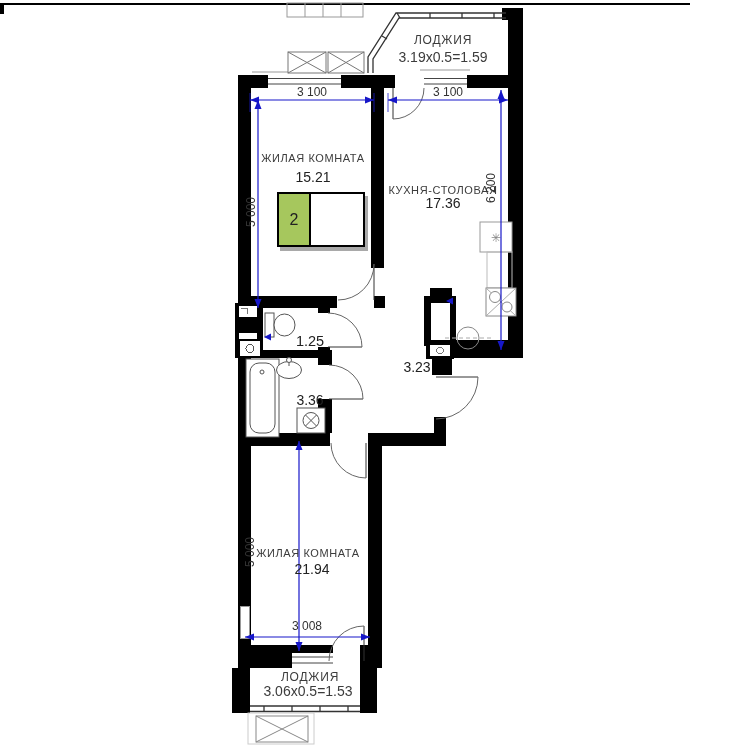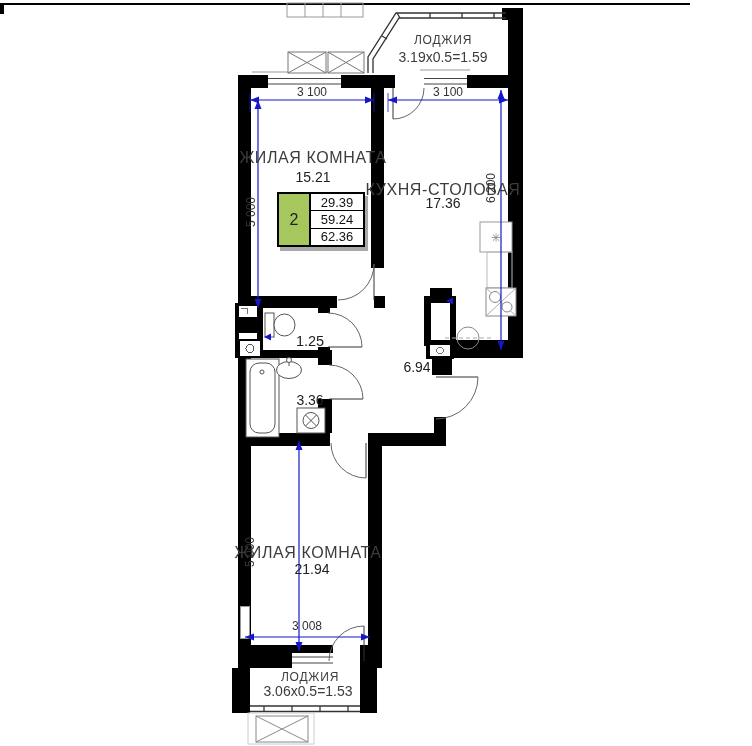--- a/index.html
+++ b/index.html
@@ -2,21 +2,21 @@
 <html><head>
 <meta charset="utf-8">
 <style>
   html,body{margin:0;padding:0;background:#fff;}
   #canvas{position:relative;width:752px;height:746px;background:#fff;overflow:hidden;
           font-family:"Liberation Sans",sans-serif;}
   svg{position:absolute;left:0;top:0;}
   .lbl{position:absolute;transform:translate(-50%,-50%);white-space:nowrap;
        color:#3a3a3a;text-align:center;}
   .lbl.rot{transform:translate(-50%,-50%) rotate(-90deg);}
-  .room-name{font-size:16px;letter-spacing:.6px;color:#3c3c3c;}
+  .room-name{font-size:11px;letter-spacing:.6px;color:#3c3c3c;}
   .room-area{font-size:14px;color:#222;}
   .small-area{font-size:14.5px;color:#222;text-align:center;}
   .loggia-name{font-size:12px;letter-spacing:.8px;color:#3c3c3c;}
   .loggia-dims{font-size:14px;color:#3c3c3c;}
   .dim-text{font-size:12px;color:#333;}
   
   .legend{position:absolute;left:277px;top:192px;width:84px;height:51px;display:flex;
           border:2px solid #000;background:#fff;box-shadow:3px 4px 0 #a9a9a9;}
   .legend-left{width:30px;border-right:2px solid #000;display:flex;align-items:center;
                justify-content:center;font-size:16px;color:#222;}
@@ -201,35 +201,30 @@
   </svg>
 
   <div class="lbl loggia-name" style="left:443px;top:40px">ЛОДЖИЯ</div>
   <div class="lbl loggia-dims" style="left:443px;top:57px">3.19x0.5=1.59</div>
   <div class="lbl room-name" style="left:313px;top:158px">ЖИЛАЯ КОМНАТА</div>
   <div class="lbl room-area" style="left:313px;top:177px">15.21</div>
   <div class="lbl room-name" style="left:443px;top:190px">КУХНЯ-СТОЛОВАЯ</div>
   <div class="lbl room-area" style="left:443px;top:203px">17.36</div>
   <div class="lbl small-area" style="left:310px;top:341px">1.25</div>
   <div class="lbl room-area" style="left:310px;top:400px">3.36</div>
-  <div class="lbl room-area" style="left:417px;top:367px">6.94</div>
+  <div class="lbl room-area" style="left:417px;top:367px">3.23</div>
   <div class="lbl room-name" style="left:308px;top:553px">ЖИЛАЯ КОМНАТА</div>
   <div class="lbl room-area" style="left:312px;top:569px">21.94</div>
   <div class="lbl loggia-name" style="left:310px;top:677px">ЛОДЖИЯ</div>
   <div class="lbl loggia-dims" style="left:308px;top:691px">3.06x0.5=1.53</div>
 
   <div class="lbl dim-text" style="left:312px;top:92px">3 100</div>
   <div class="lbl dim-text" style="left:448px;top:92px">3 100</div>
   <div class="lbl dim-text rot" style="left:251px;top:212px">5 000</div>
   <div class="lbl dim-text rot" style="left:491px;top:188px">6 200</div>
   <div class="lbl dim-text rot" style="left:250px;top:552px">5 000</div>
   <div class="lbl dim-text" style="left:307px;top:626px">3 008</div>
 
   <div class="legend">
     <div class="legend-left" style="background:#a6c75d">2</div>
-    <div class="legend-rows">
-      <div class="legend-row">29.39</div>
-      <div class="legend-row">59.24</div>
-      <div class="legend-row">62.36</div>
-    </div>
   </div>
 
 </div>
 
 </body></html>

